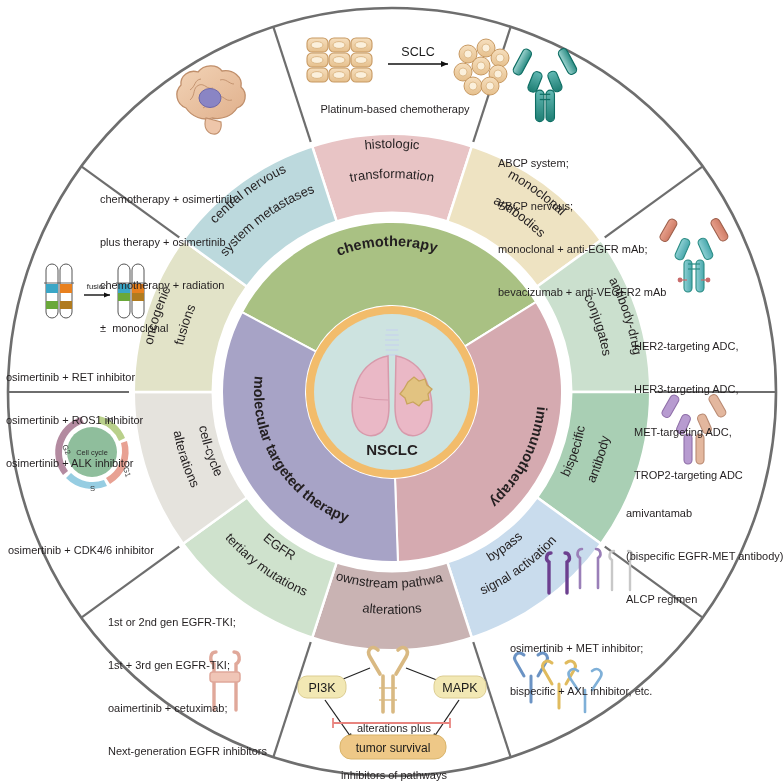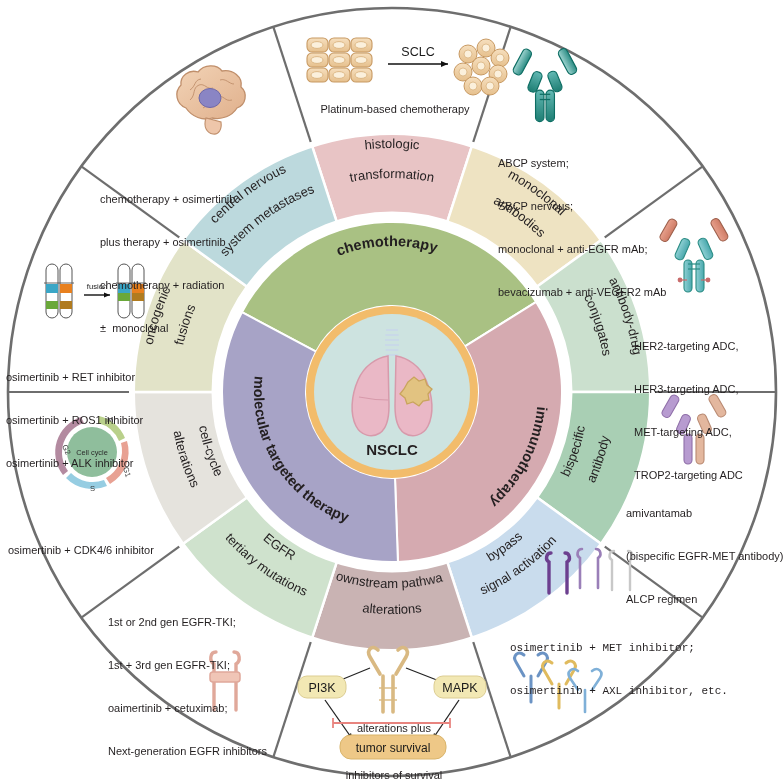--- a/index.html
+++ b/index.html
@@ -412,38 +412,38 @@
     <div>MET-targeting ADC,</div>
     <div>TROP2-targeting ADC</div>
   </div>
 
   <div class="anno" style="left:626px;top:477px;">
     <div>amivantamab</div>
     <div class="small">(bispecific EGFR-MET antibody);</div>
     <div>ALCP regimen</div>
   </div>
 
-  <div class="anno" style="left:510px;top:612px;font-family:Liberation Mono, monospace;">
+  <div class="anno" style="left:510px;top:612px;">
     <div>osimertinib + MET inhibitor;</div>
-    <div>osimertinib + AXL inhibitor, etc.</div>
+    <div>bispecific + AXL inhibitor, etc.</div>
   </div>
 
   <div class="anno" style="left:108px;top:586px;">
     <div>1st or 2nd gen EGFR-TKI;</div>
     <div>1st + 3rd gen EGFR-TKI;</div>
     <div>oaimertinib + cetuximab;</div>
     <div>Next-generation EGFR inhibitors</div>
   </div>
 
   <div class="anno" style="left:8px;top:509px;margin-top:34px;">osimertinib + CDK4/6 inhibitor</div>
 
   <div class="anno" style="left:6px;top:341px;">
     <div>osimertinib + RET inhibitor</div>
     <div>osimertinib + ROS1 inhibitor</div>
     <div>osimertinib + ALK inhibitor</div>
   </div>
 
   <div class="anno ctr" style="left:330px;top:690px;width:128px;line-height:15.5px;">
     <div>alterations plus</div>
-    <div>inhibitors of survival</div>
+    <div>inhibitors of pathways</div>
   </div>
 
 </div>
 
 </body></html>

